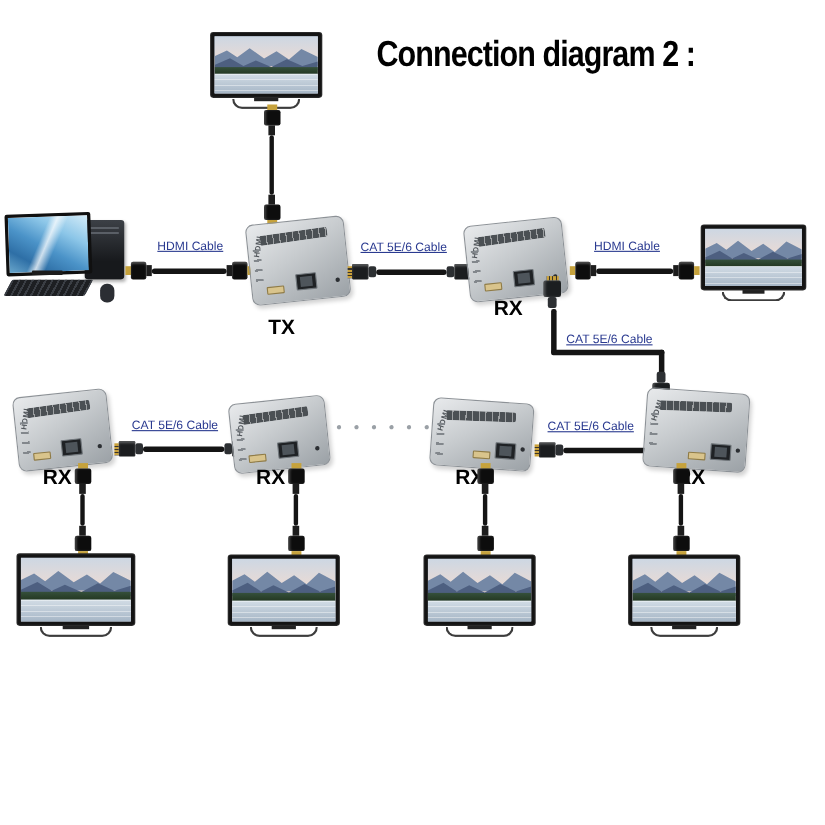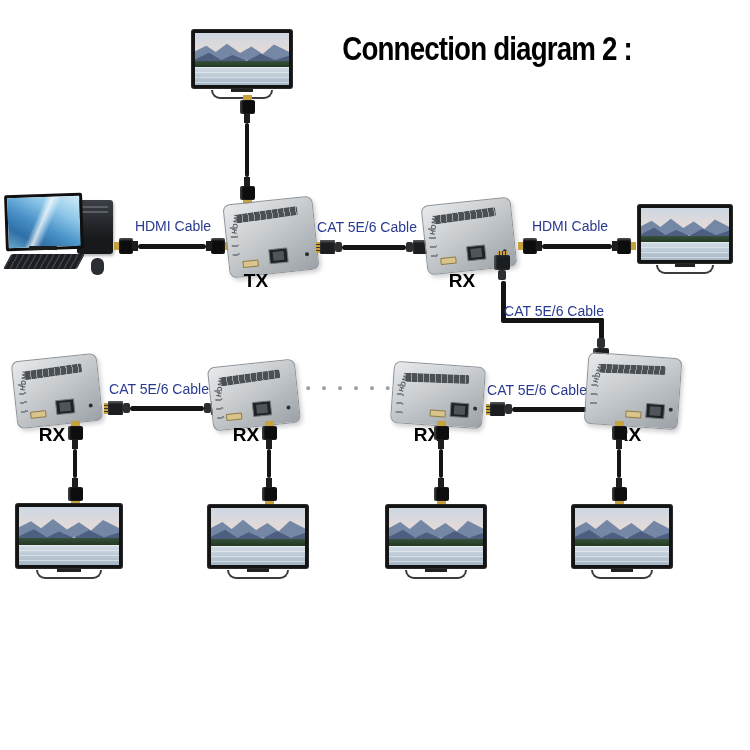--- a/index.html
+++ b/index.html
@@ -4,22 +4,22 @@
 <style>
   html,body{margin:0;padding:0;background:#fff;}
   #canvas{position:relative;width:750px;height:750px;background:#fff;overflow:hidden;
           font-family:"Liberation Sans",sans-serif;}
 
   
   .title{position:absolute;white-space:nowrap;font-weight:bold;font-size:33px;letter-spacing:-1px;
          color:var(--title-text,#000);transform:translateX(-50%) scaleX(.84);}
   .subtitle{position:absolute;white-space:nowrap;font-size:22px;color:#111;transform:translateX(-50%);}
   .notice{position:absolute;white-space:nowrap;font-size:25px;color:#111;transform:translateX(-50%);}
-  .cable-label{position:absolute;white-space:nowrap;font-size:14px;color:var(--cable-label,#2a3a90);
-               transform:translateX(-50%);}
+  .cable-label{position:absolute;white-space:nowrap;font-size:11px;color:var(--cable-label,#2a3a90);
+               transform:translateX(-50%);text-decoration:underline;}
   .dev-label{position:absolute;white-space:nowrap;font-weight:bold;font-size:19px;color:#000;
              transform:translateX(-50%);}
   .dots{position:absolute;font-size:9px;letter-spacing:4px;color:var(--ellipsis-dots,#9aa0a6);
         transform:translateX(-50%);white-space:nowrap;}
 
   
   .ext{position:absolute;}
   .ext .body{position:relative;width:100%;height:100%;border-radius:7px;border:1px solid #8d9297;
              background:linear-gradient(150deg,#e8eaec 0%,var(--device-body,#c7cbce) 45%,#9ba1a6 100%);
              box-shadow:2px 3px 4px rgba(0,0,0,.18);transform:rotate(-6deg);}
@@ -163,21 +163,21 @@
   <div class="ext" style="left:226px;top:200px;width:88px;height:72px;">
     <div class="body">
       <div class="stripe"></div>
       <div class="logo">HDMI</div>
       <div class="vents"></div>
       <div class="rj45"></div>
       <div class="hslot"></div>
       <div class="irdot"></div>
     </div>
   </div>
-  <div class="dev-label" style="left:256px;top:270px;">TX</div>
+  <div class="dev-label" style="left:256px;top:288px;">TX</div>
 
   <div class="cable-label" style="left:367px;top:219px;">CAT 5E/6 Cable</div>
   <div class="ecable" style="left:316px;top:238px;width:116px;">
     <div class="plug">
         <div class="epins"></div>
         <div class="ebody"></div>
         <div class="eboot"></div>
       </div>
     <div class="wire"></div>
     <div class="plug rev">

